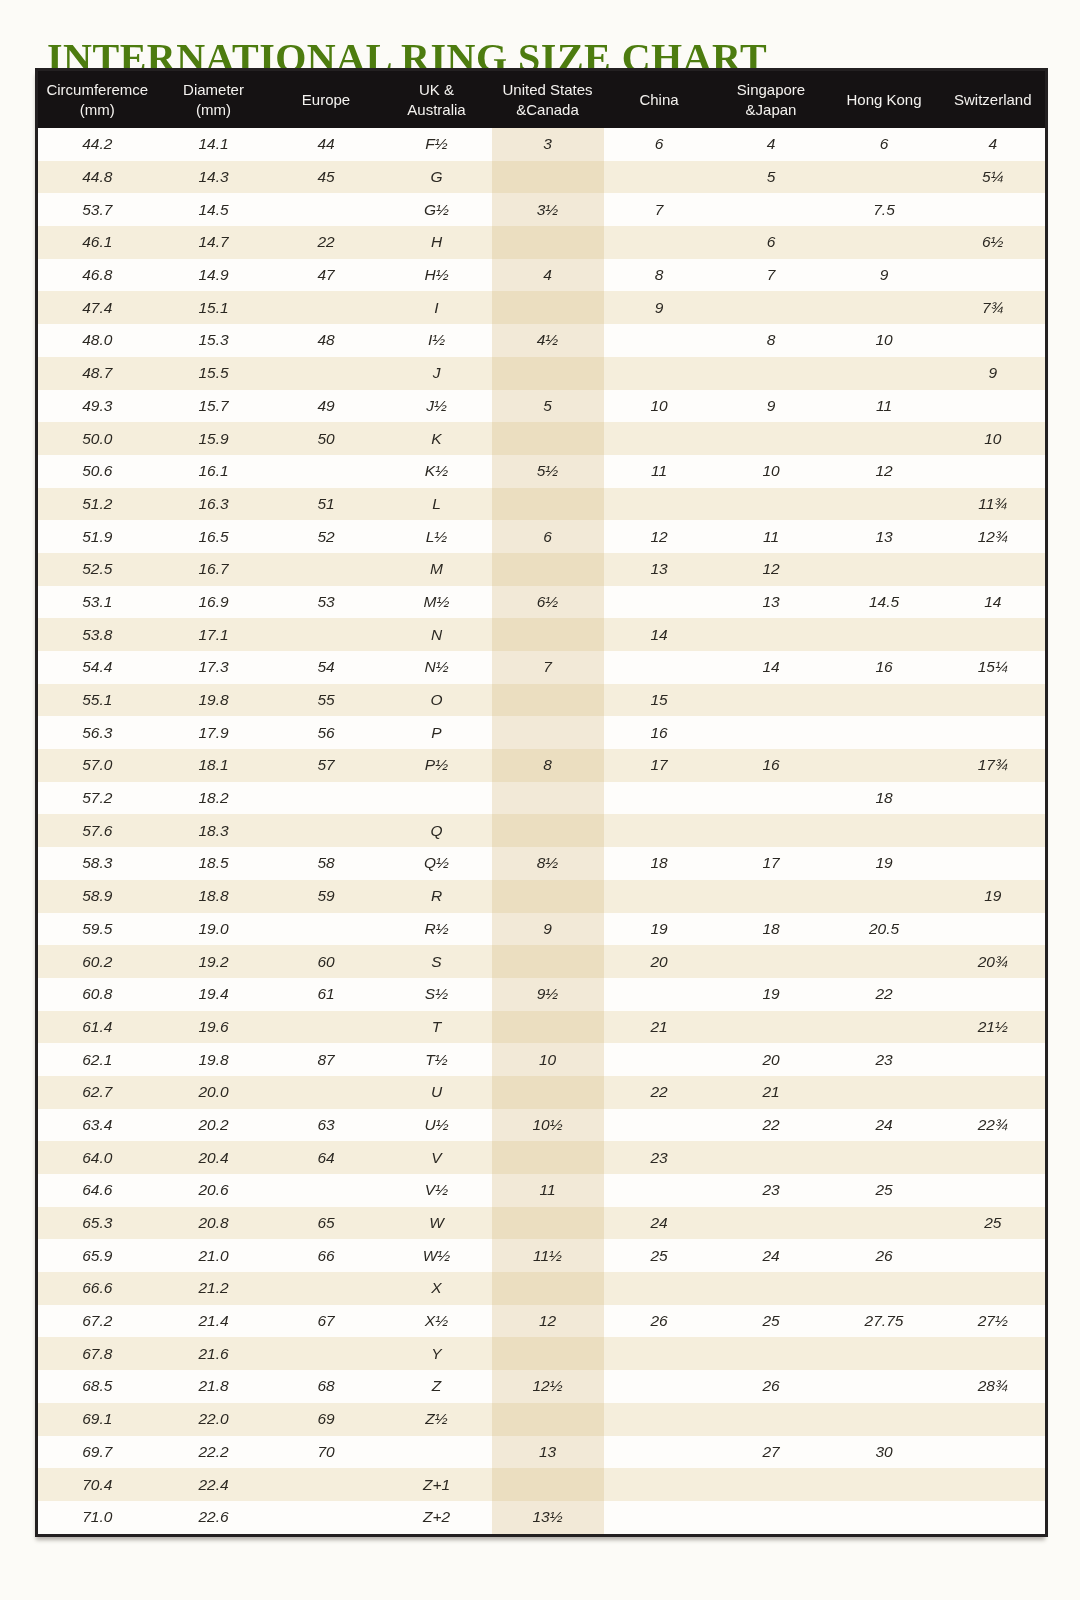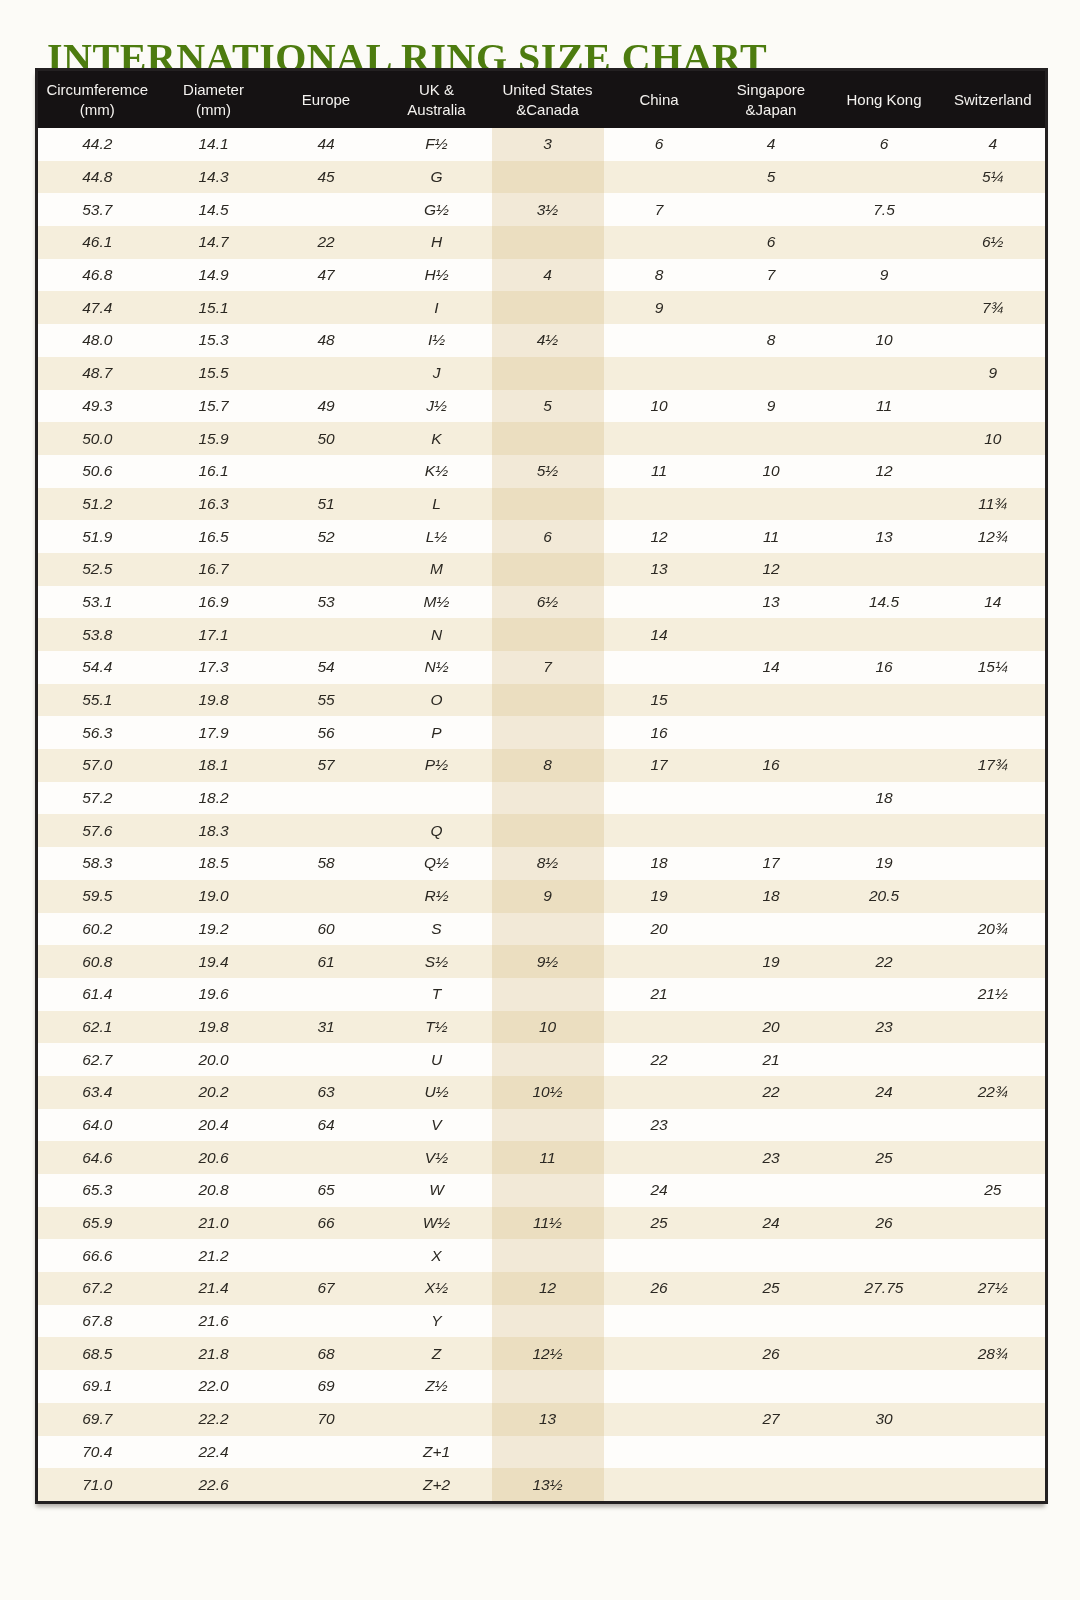--- a/index.html
+++ b/index.html
@@ -355,20 +355,31 @@
           <td>18.5</td>
           <td>58</td>
           <td>Q½</td>
           <td class="band">8½</td>
           <td>18</td>
           <td>17</td>
           <td>19</td>
           <td></td>
         </tr>
         <tr>
+          <td>58.9</td>
+          <td>18.8</td>
+          <td>59</td>
+          <td>R</td>
+          <td class="band"></td>
+          <td></td>
+          <td></td>
+          <td></td>
+          <td>19</td>
+        </tr>
+        <tr>
           <td>59.5</td>
           <td>19.0</td>
           <td></td>
           <td>R½</td>
           <td class="band">9</td>
           <td>19</td>
           <td>18</td>
           <td>20.5</td>
           <td></td>
         </tr>
@@ -401,21 +412,21 @@
           <td>T</td>
           <td class="band"></td>
           <td>21</td>
           <td></td>
           <td></td>
           <td>21½</td>
         </tr>
         <tr>
           <td>62.1</td>
           <td>19.8</td>
-          <td>31</td>
+          <td>87</td>
           <td>T½</td>
           <td class="band">10</td>
           <td></td>
           <td>20</td>
           <td>23</td>
           <td></td>
         </tr>
         <tr>
           <td>62.7</td>
           <td>20.0</td>

